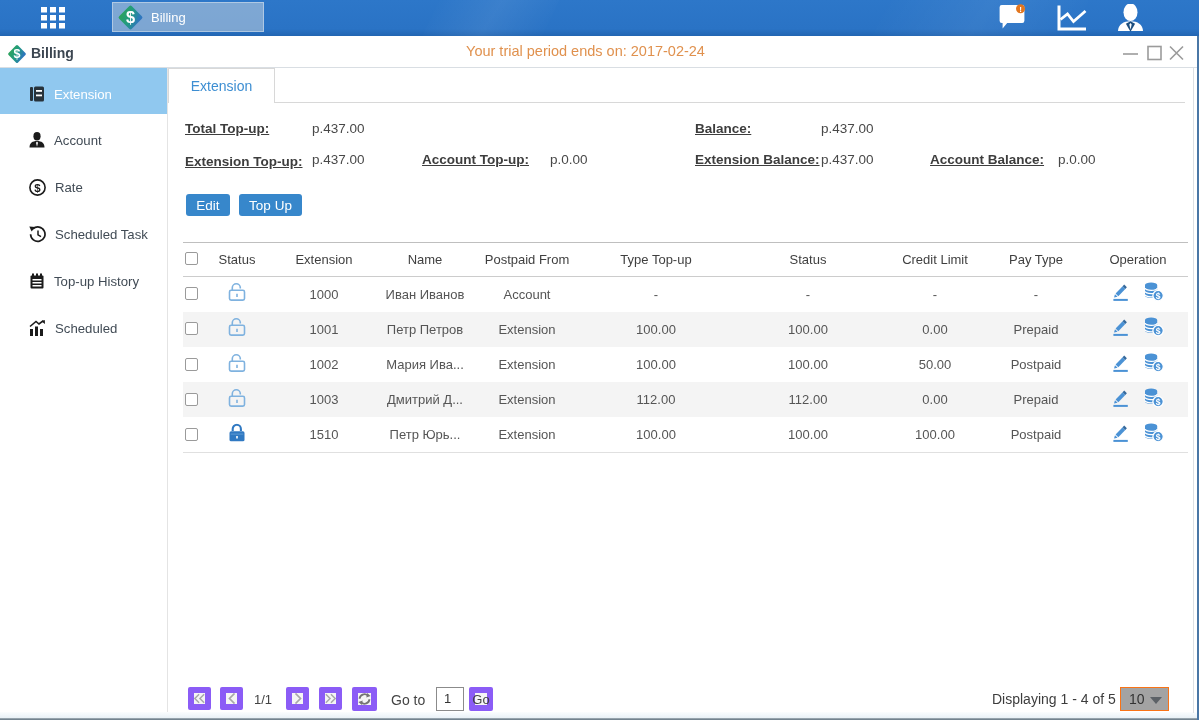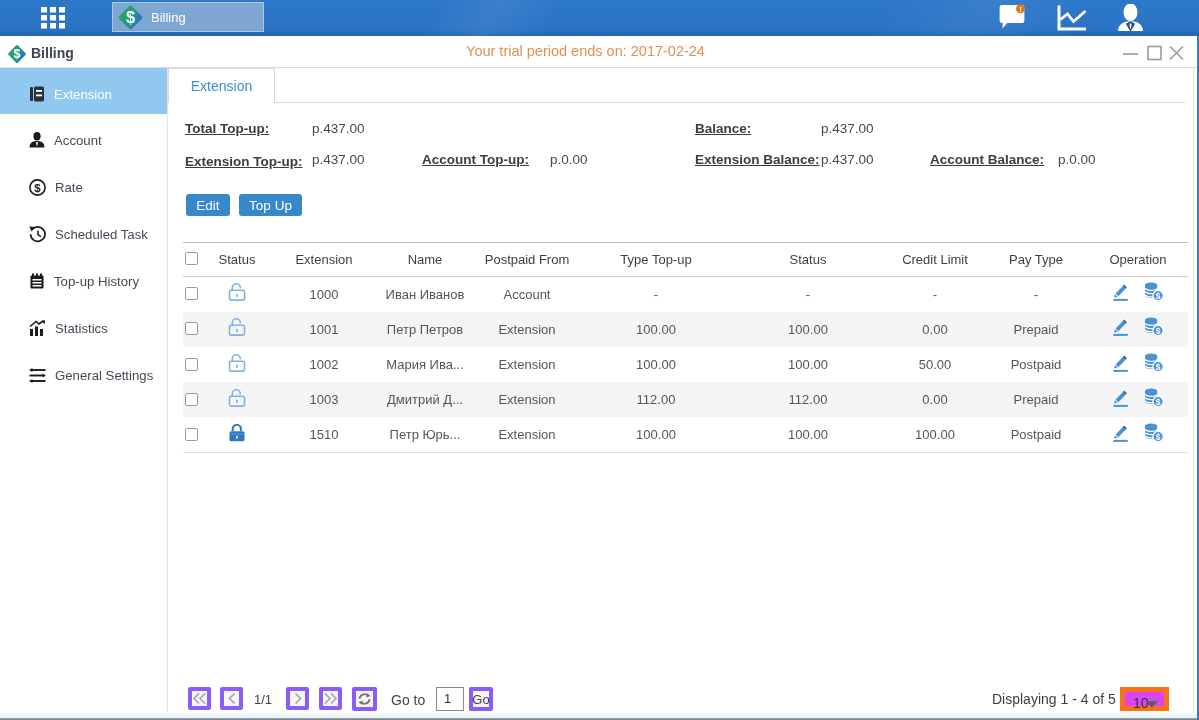--- a/index.html
+++ b/index.html
@@ -64,28 +64,28 @@
 .hc { position:absolute; top:0; height:34px; line-height:33px; font-size:13px; color:#3f3f3f;
   text-align:center; transform:translateX(-50%); white-space:nowrap; }
 .tc { position:absolute; top:0; height:35.2px; line-height:35.2px; font-size:13px; color:#555;
   text-align:center; transform:translateX(-50%); white-space:nowrap; }
 .cbx { position:absolute; left:2px; top:50%; margin-top:-7px; width:13px; height:13px;
   border:1px solid #9a9a9a; border-radius:2px; background:#fff; }
 .icn { position:absolute; top:50%; transform:translate(-50%,-50%); }
 
 
 .pgbtn { position:absolute; top:619px; width:23px; height:23px; background:#f5f5f5;
-  border:4px solid #8b5cf6; border-radius:2px; display:flex; align-items:center; justify-content:center;
+  border:6px solid #8b5cf6; border-radius:2px; display:flex; align-items:center; justify-content:center;
   color:#a6a6a6; font-size:14px; }
 .pgtext { position:absolute; top:624px; font-size:13px; color:#444; white-space:nowrap; }
 .goin { position:absolute; left:268px; top:619px; width:28px; height:24px; border:1px solid #8b8b8b;
   background:#fff; font-size:13px; color:#333; text-align:left; line-height:22px; padding-left:7px; }
 .dsp { position:absolute; left:824px; top:623px; font-size:14px; color:#3d3d3d; }
-.dropdown { position:absolute; left:952px; top:619px; width:49px; height:24px; border:5px solid #f97316;
-  background:#d946ef; }
+.dropdown { position:absolute; left:952px; top:619px; width:49px; height:24px; border:1px solid #f97316;
+  background:#a3a3a3; }
 .dropdown .num { position:absolute; left:8px; top:3px; font-size:14px; color:#333; }
 .dropdown .tri { position:absolute; right:6px; top:9px; width:0; height:0;
   border-left:6.5px solid transparent; border-right:6.5px solid transparent; border-top:7px solid #5c6166; }
 
 .bottomstrip { position:absolute; left:0; top:712px; width:1199px; height:8px;
   background:linear-gradient(180deg,#fbfdfe 0%,#f0f6fa 45%,#e9f1f6 72%,#8f9ca6 82%,#647683 100%); }
 .rightedge { position:absolute; right:0; top:36px; width:2px; height:684px; background:#4a77a6; }
 .rightline { position:absolute; left:1193px; top:68px; width:1px; height:645px; background:#dcE0e4; }
 </style>
 </head>
@@ -209,32 +209,21 @@
       <span>Scheduled Task</span>
     </div>
     <div class="sitem" style="top:237px">
       <svg width="17" height="16" viewBox="0 0 17 16">
         <rect x="1" y="9" width="3" height="7" fill="#1b1b1b"></rect>
         <rect x="6" y="6.5" width="3" height="9.5" fill="#1b1b1b"></rect>
         <rect x="11" y="9" width="3" height="7" fill="#1b1b1b"></rect>
         <path d="M1 6.5 L7 1.5 L10 4 L14.5 0.5" fill="none" stroke="#1b1b1b" stroke-width="1.6"></path>
         <path d="M15.8 0 L16 4 L12.5 1.5 Z" fill="#1b1b1b"></path>
       </svg>
-      <span>Statistics</span>
-    </div>
-    <div class="sitem" style="top:284px">
-      <svg width="17" height="15" viewBox="0 0 17 15">
-        <line x1="2.2" y1="2" x2="16.5" y2="2" stroke="#1b1b1b" stroke-width="1.9"></line>
-        <path d="M3.4 0 L0 2 L3.4 4 Z" fill="#1b1b1b"></path>
-        <line x1="0.5" y1="7.5" x2="14.3" y2="7.5" stroke="#1b1b1b" stroke-width="1.9"></line>
-        <path d="M13.6 5.5 L17 7.5 L13.6 9.5 Z" fill="#1b1b1b"></path>
-        <line x1="2.2" y1="13" x2="16.5" y2="13" stroke="#1b1b1b" stroke-width="1.9"></line>
-        <path d="M3.4 11 L0 13 L3.4 15 Z" fill="#1b1b1b"></path>
-      </svg>
-      <span>General Settings</span>
+      <span>Scheduled</span>
     </div>
   </div>
 
   <div class="main">
     <div class="tabline"></div>
     <div class="tab">Extension</div>
 
     <span class="lbl" style="left:17px; top:53px">Total Top-up:</span>
     <span class="val" style="left:144px; top:53px">p.437.00</span>
     <span class="lbl" style="left:527px; top:53px">Balance:</span>

